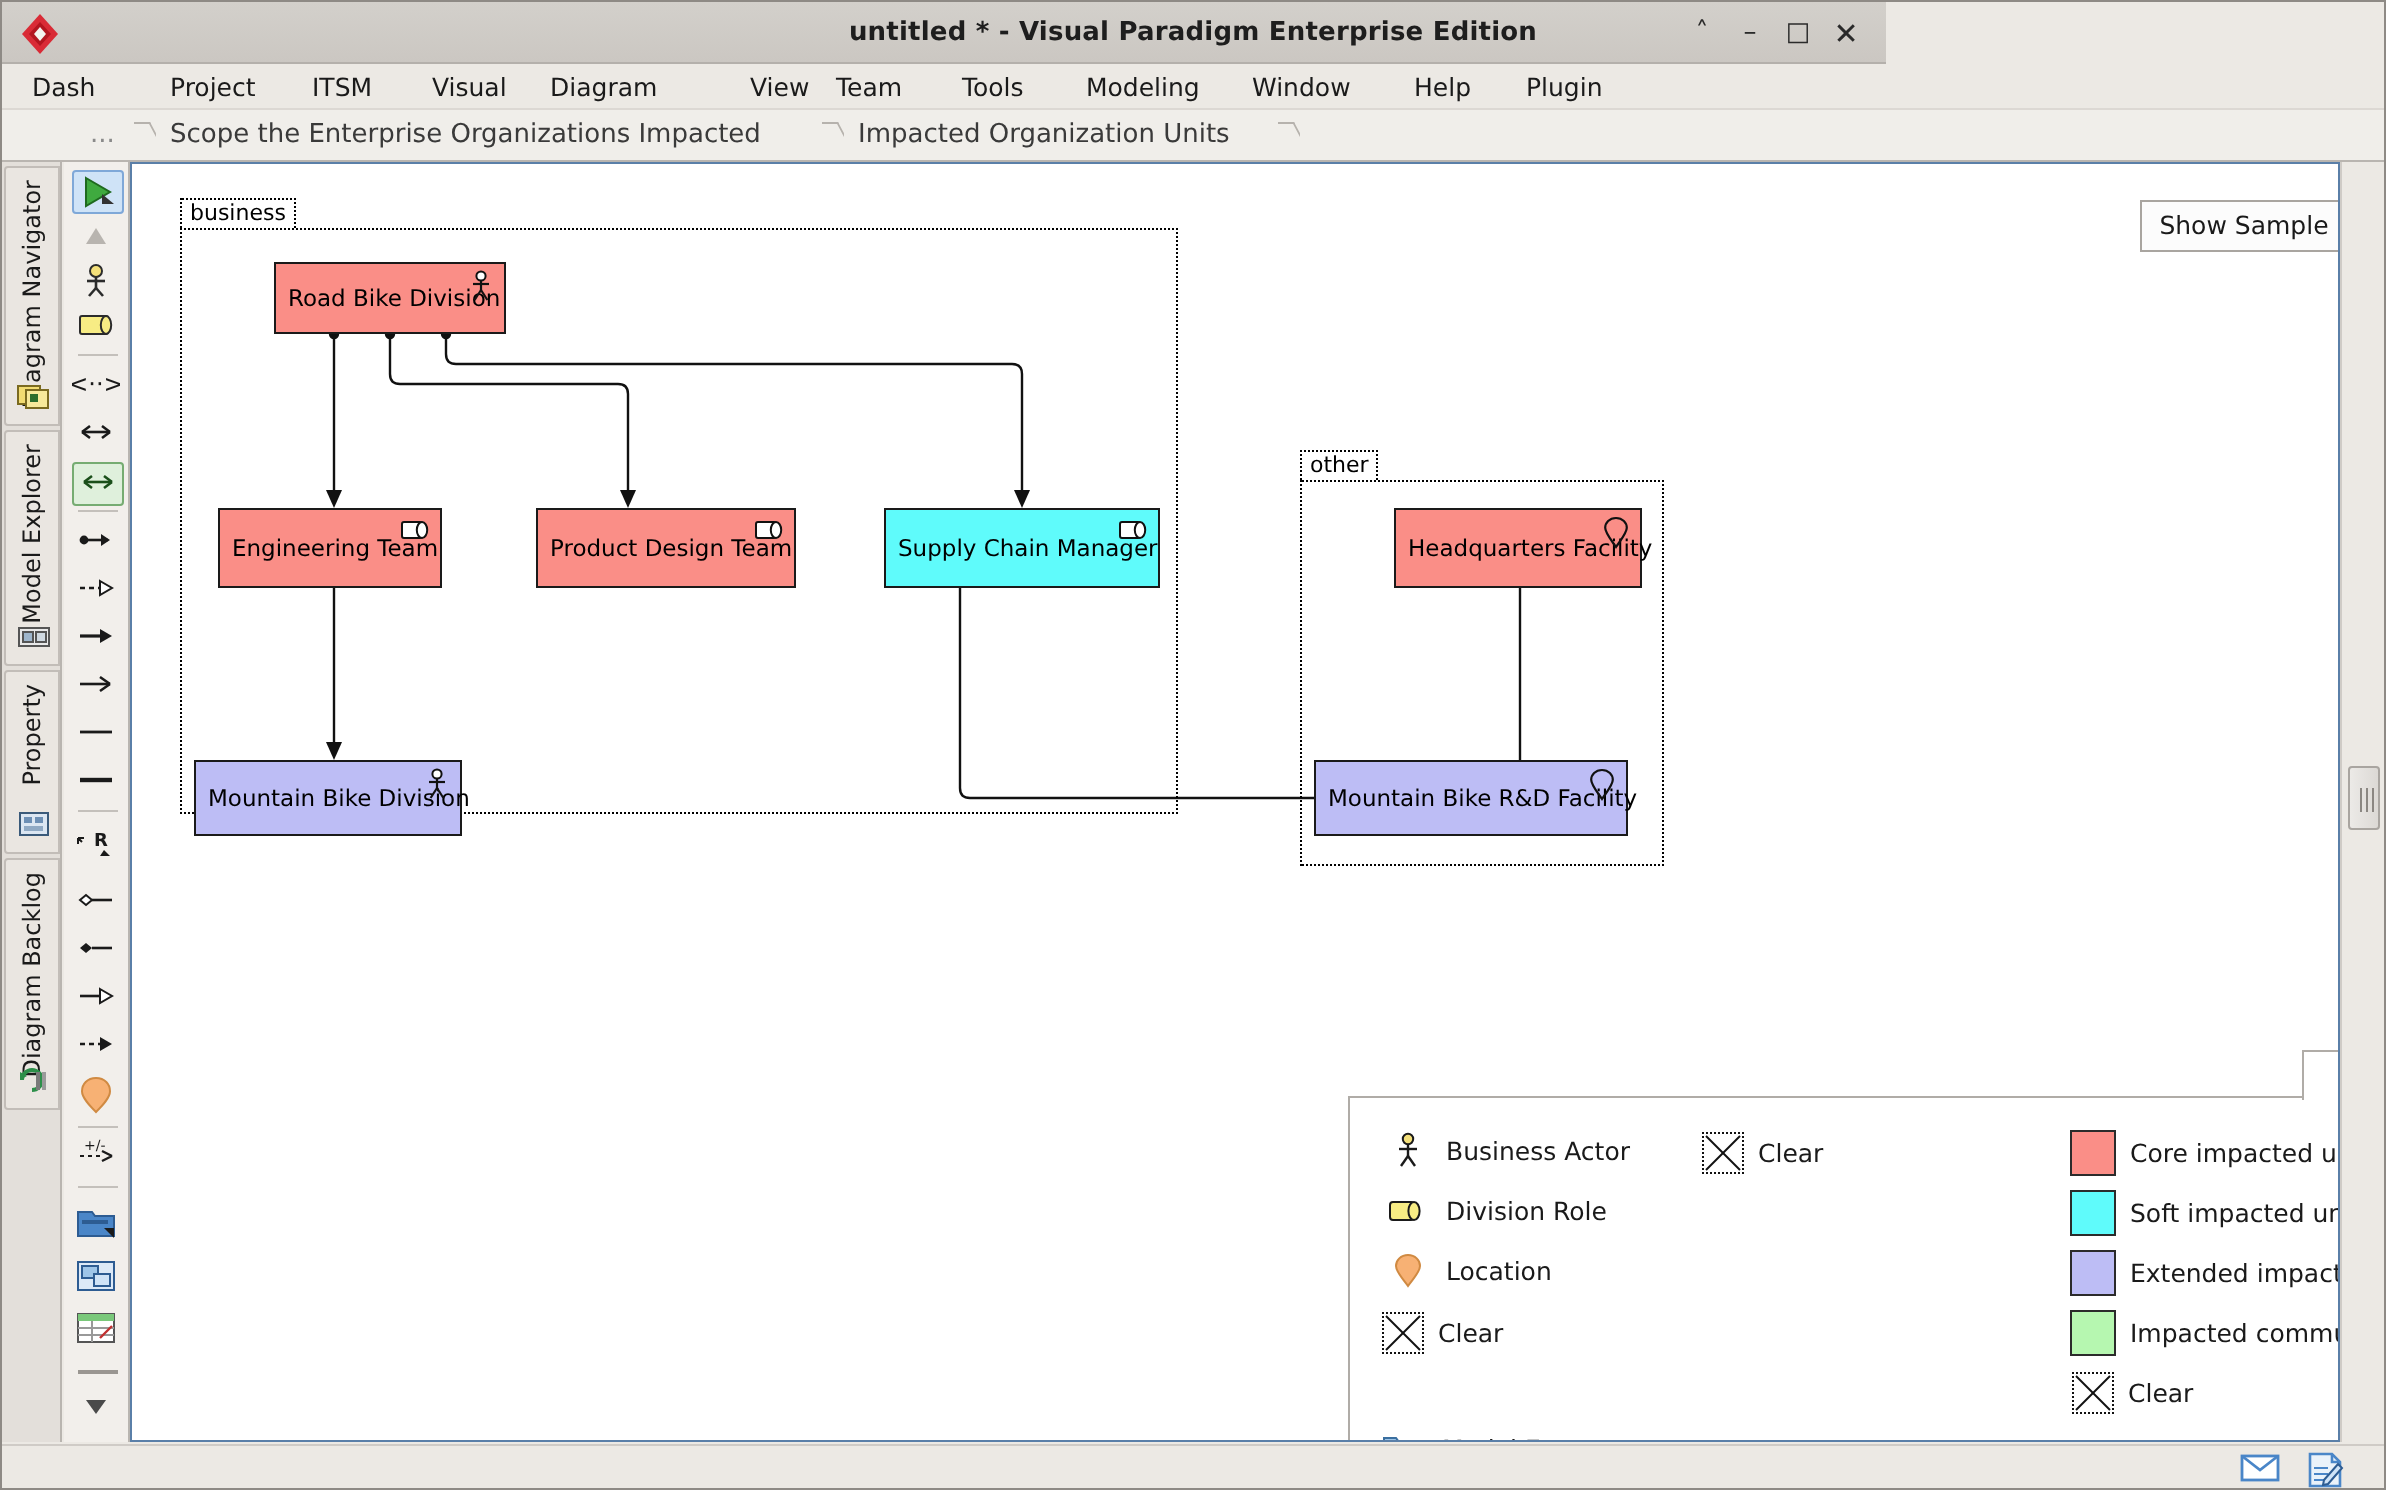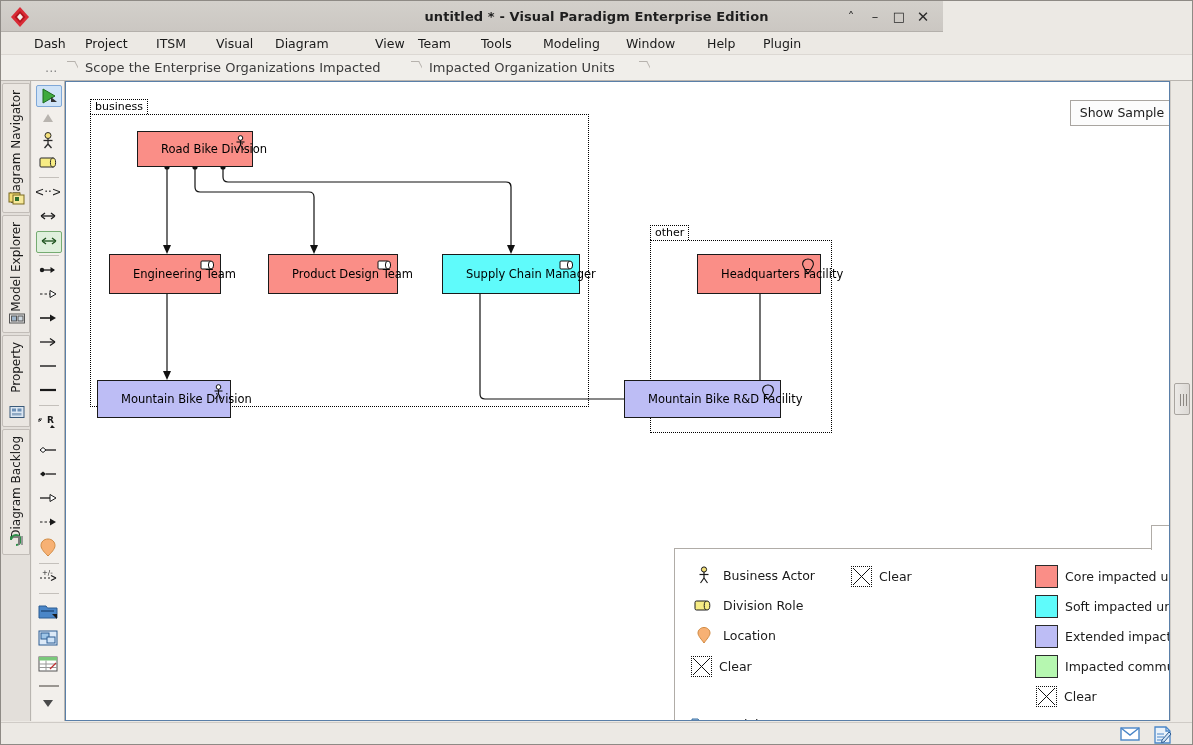--- a/index.html
+++ b/index.html
@@ -153,21 +153,21 @@
     position: absolute; border: 1px dotted #000; border-bottom: none;
     background: #fff; height: 15px; line-height: 14px;
     font-size: 11px; padding: 0 4px; color: #000; white-space: nowrap;
   }
 
   
   .node {
     position: absolute; border: 1px solid #1a1a1a;
     font-size: 11.5px; color: #000;
     display: flex; align-items: center;
-    padding-left: 23px; padding-right: 22px;
+    padding-left: 6px; padding-right: 22px;
     white-space: nowrap;
     cursor: default;
   }
   .node .nicon {
     position: absolute; right: 3px; top: 3px; width: 17px; height: 17px;
   }
 
   
   #legend-tab {
     position: absolute; left: 1085px; top: 443px; width: 88px; height: 25px;
@@ -220,21 +220,21 @@
       </svg>
     </div>
     <div id="title-text">untitled * - Visual Paradigm Enterprise Edition</div>
     <div class="wbtn" id="wb-collapse">˄</div>
     <div class="wbtn" id="wb-min">–</div>
     <div class="wbtn" id="wb-max">□</div>
     <div class="wbtn" id="wb-close">✕</div>
   </div>
 
   <div id="menubar">
-    <div class="menu-item" style="left:26px">Dash</div>
+    <div class="menu-item" style="left:8px">Dash</div>
     <div class="menu-item" style="left:77px">Project</div>
     <div class="menu-item" style="left:148px">ITSM</div>
     <div class="menu-item" style="left:208px">Visual</div>
     <div class="menu-item" style="left:267px">Diagram</div>
     <div class="menu-item" style="left:367px">View</div>
     <div class="menu-item" style="left:410px">Team</div>
     <div class="menu-item" style="left:473px">Tools</div>
     <div class="menu-item" style="left:535px">Modeling</div>
     <div class="menu-item" style="left:618px">Window</div>
     <div class="menu-item" style="left:699px">Help</div>
@@ -607,21 +607,21 @@
 
       <div class="node" style="left:631px;top:172px;width:124px;height:40px;background:#fa8e87">
         <span>Headquarters Facility</span>
         <span class="nicon">
           <svg width="16" height="18" viewBox="0 0 16 18">
             <path d="M8 1 C4.7 1 2.6 3.4 2.6 5.9 C2.6 8.5 5.6 12 8 15.5 C10.4 12 13.4 8.5 13.4 5.9 C13.4 3.4 11.3 1 8 1 Z" fill="none" stroke="#111" stroke-width="1.1"></path>
           </svg>
         </span>
       </div>
 
-      <div class="node" style="left:558px;top:298px;width:157px;height:38px;background:#bdbdf5">
+      <div class="node" style="left:591px;top:298px;width:157px;height:38px;background:#bdbdf5">
         <span>Mountain Bike R&amp;D Facility</span>
         <span class="nicon">
           <svg width="16" height="18" viewBox="0 0 16 18">
             <path d="M8 1 C4.7 1 2.6 3.4 2.6 5.9 C2.6 8.5 5.6 12 8 15.5 C10.4 12 13.4 8.5 13.4 5.9 C13.4 3.4 11.3 1 8 1 Z" fill="none" stroke="#111" stroke-width="1.1"></path>
           </svg>
         </span>
       </div>
 
       <div id="legend-tab">Legend</div>
       <div id="legend-panel">

